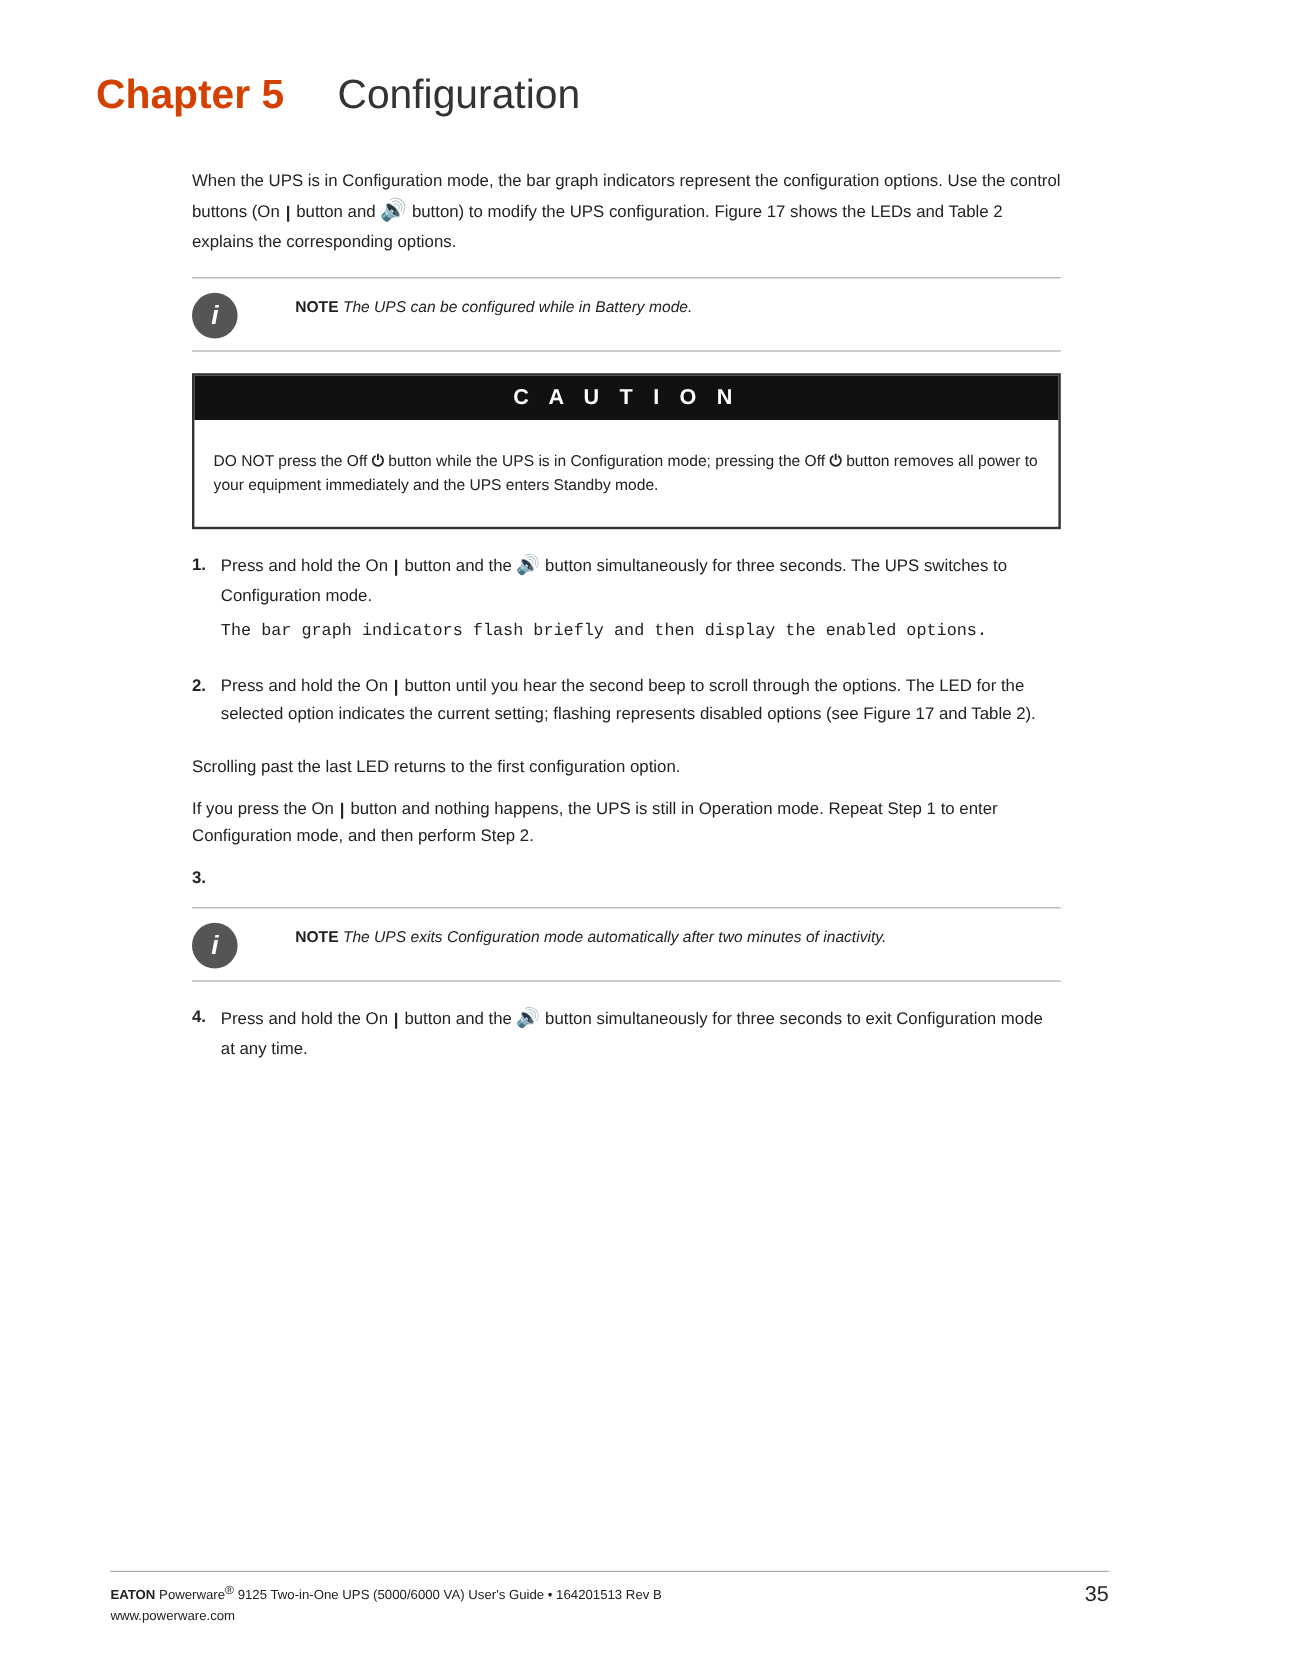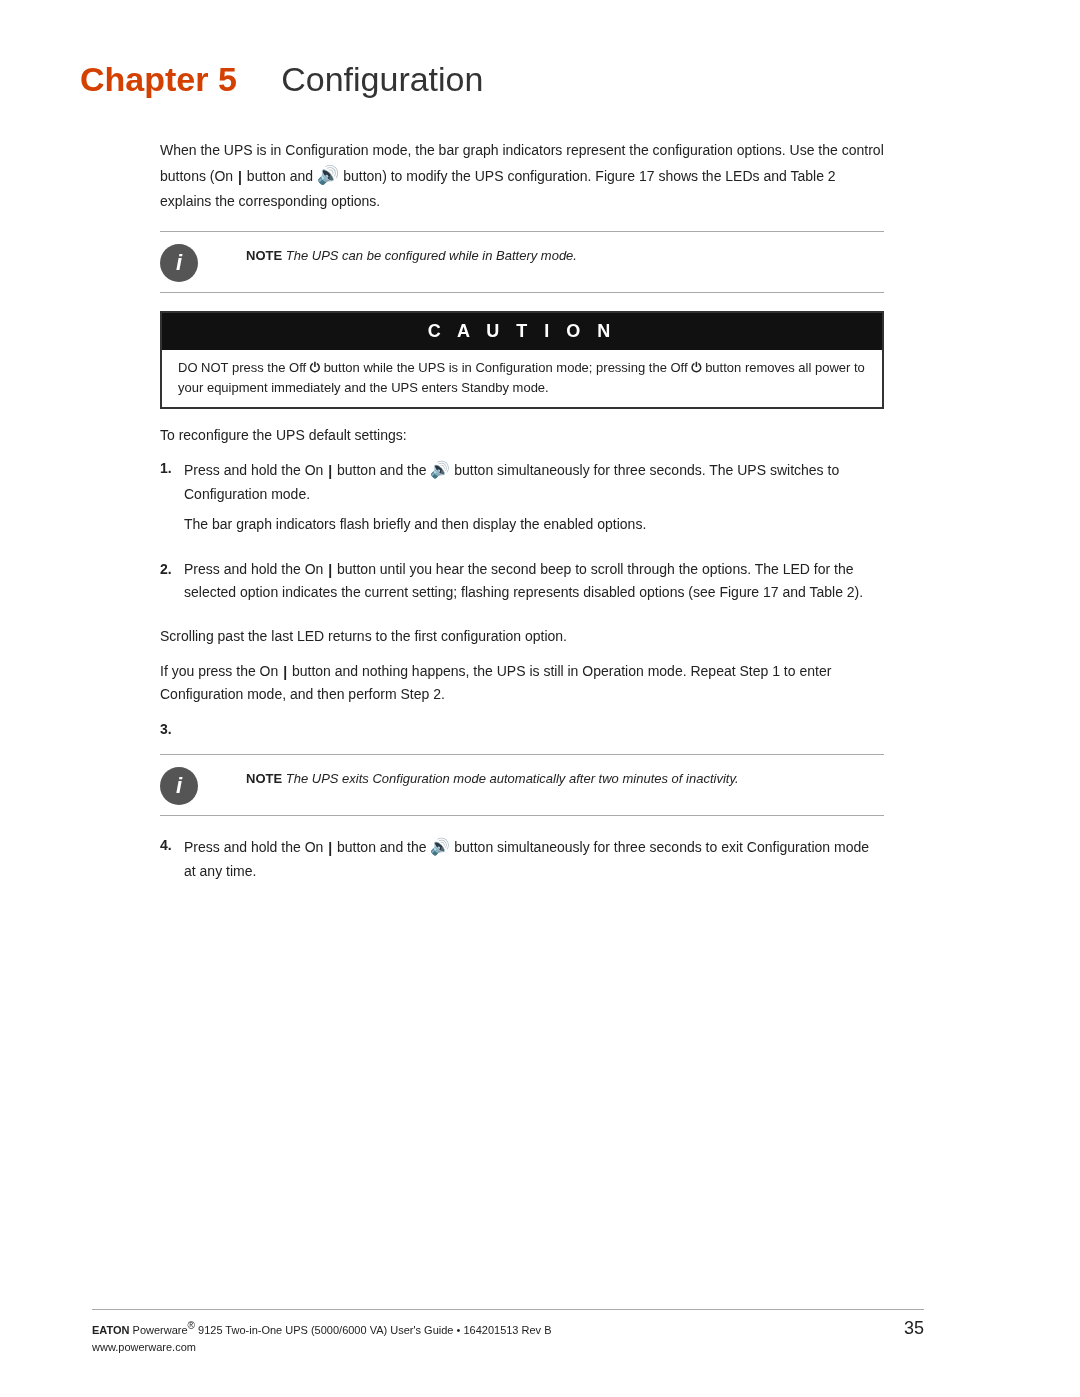--- a/index.html
+++ b/index.html
@@ -112,21 +112,21 @@
       background: #111111;
       color: #ffffff;
       text-align: center;
       font-size: 18px;
       font-weight: bold;
       letter-spacing: 6px;
       padding: 8px 12px;
     }
 
     .caution-body {
-      padding: 8px 16px;
+      padding: 24px 16px;
       font-size: 13px;
       line-height: 1.6;
       color: #222;
     }
 
     .section-heading {
       font-size: 14px;
       font-weight: normal;
       margin-bottom: 14px;
       color: #222;
@@ -238,29 +238,28 @@
       </div>
     </div>
 
     <div class="caution-box">
       <div class="caution-header">C A U T I O N</div>
       <div class="caution-body">
         DO NOT press the Off <span style="font-size:13px; font-weight:bold;">⏻</span> button while the UPS is in Configuration mode; pressing the Off <span style="font-size:13px; font-weight:bold;">⏻</span> button removes all power to your equipment immediately and the UPS enters Standby mode.
       </div>
     </div>
 
-    <p class="section-heading">To reconfigure the UPS default settings:</p>
 
     <ol class="numbered-list">
 
       <li>
         <span class="list-number">1.</span>
         <div class="list-content">
           <p>Press and hold the On <span class="vertical-pipe">|</span> button and the <span style="font-size:16px;">🔊</span> button simultaneously for three seconds. The UPS switches to Configuration mode.</p>
-          <p style="margin-left: 0;">The bar graph indicators flash briefly and then display the enabled options.</p>
+          <p style="margin-left: 0; font-family: Liberation Mono, monospace;">The bar graph indicators flash briefly and then display the enabled options.</p>
         </div>
       </li>
 
       <li>
         <span class="list-number">2.</span>
         <div class="list-content">
           <p>Press and hold the On <span class="vertical-pipe">|</span> button until you hear the second beep to scroll through the options. The LED for the selected option indicates the current setting; flashing represents disabled options (see Figure 17 and Table 2).</p>
         </div>
       </li>
     </ol>

